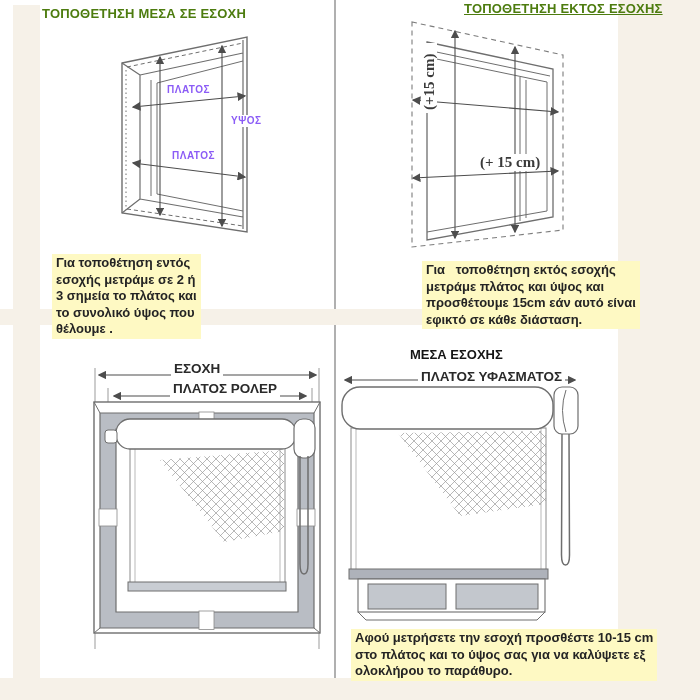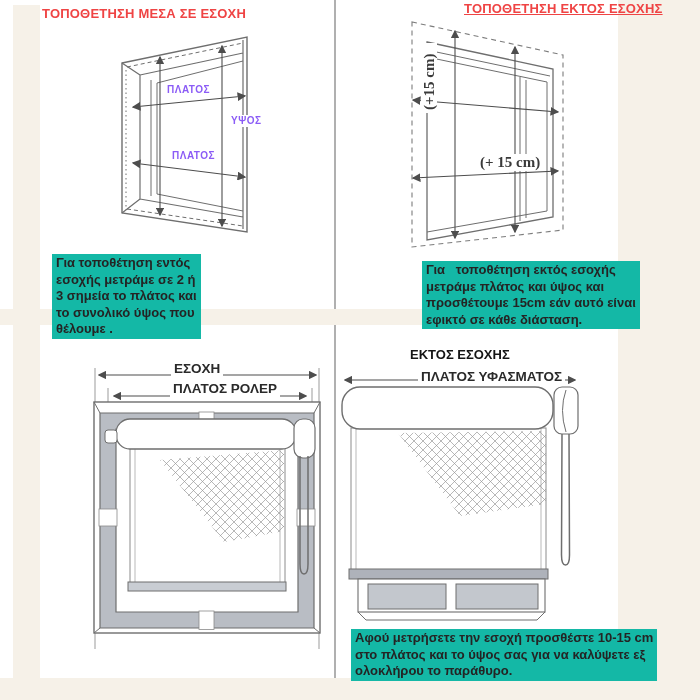--- a/index.html
+++ b/index.html
@@ -1,25 +1,25 @@
 <!DOCTYPE html>
 <html><head>
 <meta charset="utf-8">
 <style>
   html,body{margin:0;padding:0;}
   body{width:700px;height:700px;position:relative;background:#ffffff;overflow:hidden;
        font-family:"Liberation Sans", sans-serif;}
   .beige{position:absolute;background:#f6f1e8;}
   #art{position:absolute;left:0;top:0;}
   .lbl{position:absolute;font-weight:bold;color:#2a2a2a;white-space:pre;line-height:1.15;}
-  .title{font-size:13px;letter-spacing:.2px;color:#ef4444;}
+  .title{font-size:13px;letter-spacing:.2px;color:#4d7c0f;}
   .meas{font-size:10px;letter-spacing:.5px;color:#8b5cf6;}
   .whitebg{background:#ffffff;padding:0 3px;}
   .serif{font-family:"Liberation Serif", serif;font-weight:600;font-size:15px;color:#3a3a3a;}
-  .cap{position:absolute;font-weight:bold;font-size:13px;color:#242424;background:#14b8a6;
+  .cap{position:absolute;font-weight:bold;font-size:13px;color:#242424;background:#fef9c3;
        padding:1px 4px;}
   .cap div{white-space:pre;line-height:16.5px;}
   .rot{transform:rotate(-90deg);transform-origin:left bottom;}
 </style>
 </head>
 <body>
 
 <div class="beige" style="left:13px;top:5px;width:27px;height:673px;"></div>
 <div class="beige" style="left:618px;top:0;width:82px;height:700px;"></div>
 <div class="beige" style="left:0;top:309px;width:700px;height:16px;"></div>
@@ -128,20 +128,20 @@
 <div class="cap" style="left:422px;top:261px;">
   <div>Για   τοποθέτηση εκτός εσοχής</div>
   <div>μετράμε πλάτος και ύψος και</div>
   <div>προσθέτουμε 15cm εάν αυτό είναι</div>
   <div>εφικτό σε κάθε διάσταση.</div>
 </div>
 
 <div class="lbl whitebg" style="left:171px;top:361px;font-size:13.5px;">ΕΣΟΧΗ</div>
 <div class="lbl whitebg" style="left:170px;top:381px;font-size:13.5px;">ΠΛΑΤΟΣ ΡΟΛΕΡ</div>
 
-<div class="lbl" style="left:410px;top:348px;font-size:13px;color:#151515;">ΕΚΤΟΣ ΕΣΟΧΗΣ</div>
+<div class="lbl" style="left:410px;top:348px;font-size:13px;color:#151515;">ΜΕΣΑ ΕΣΟΧΗΣ</div>
 <div class="lbl whitebg" style="left:418px;top:369px;font-size:13.5px;">ΠΛΑΤΟΣ ΥΦΑΣΜΑΤΟΣ</div>
 
 <div class="cap" style="left:351px;top:629px;">
   <div>Αφού μετρήσετε την εσοχή προσθέστε 10-15 cm</div>
   <div>στο πλάτος και το ύψος σας για να καλύψετε εξ</div>
   <div>ολοκλήρου το παράθυρο.</div>
 </div>
 
 </body></html>

